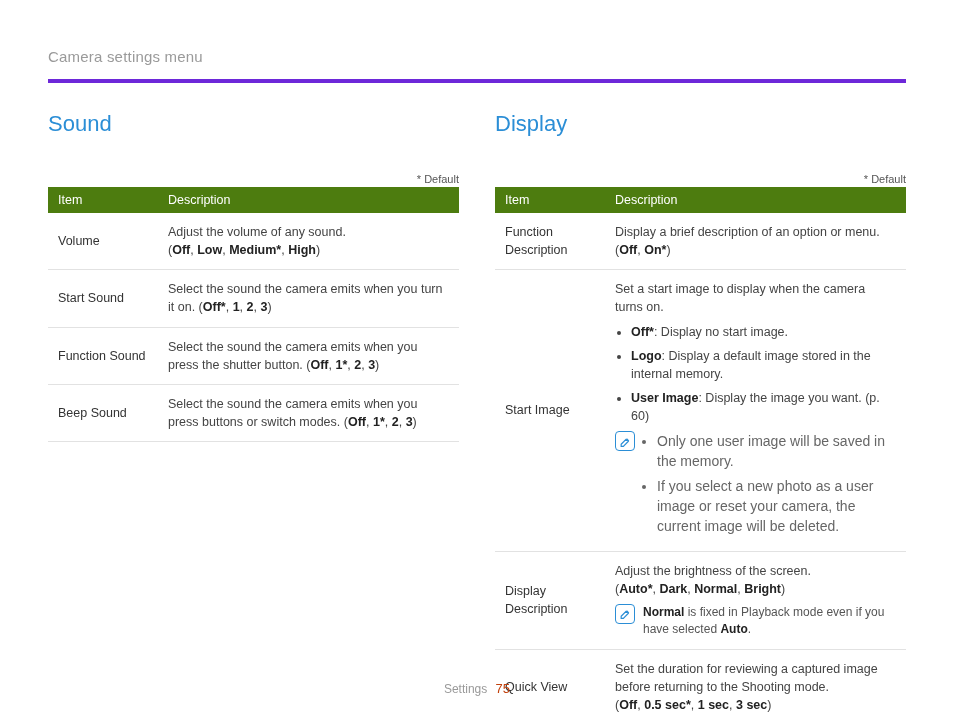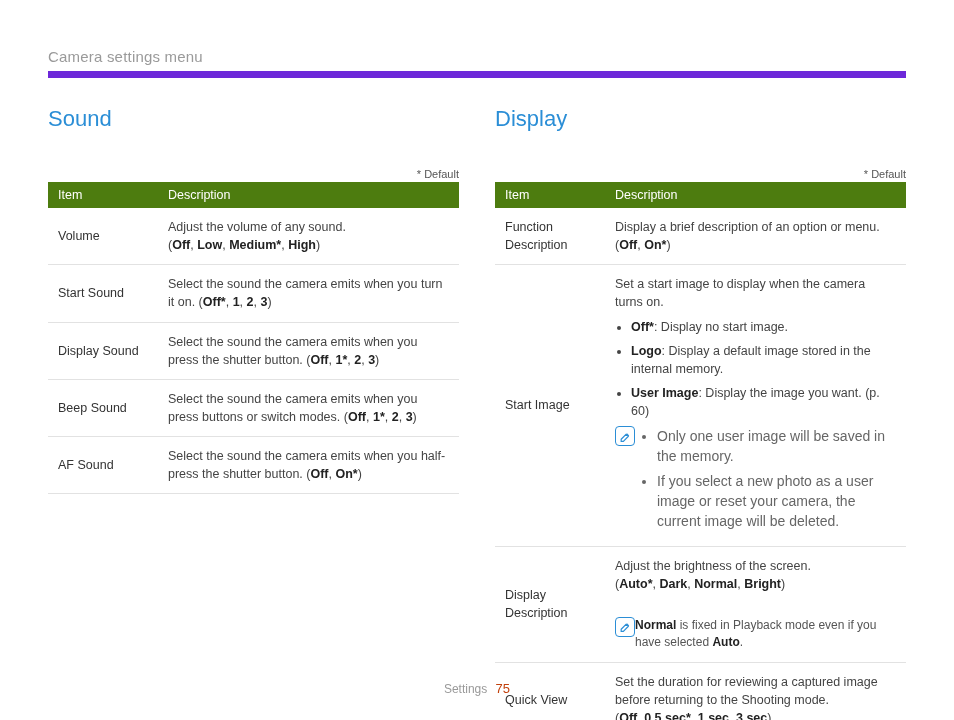--- a/index.html
+++ b/index.html
@@ -13,22 +13,22 @@
     position: relative;
     color: #333;
   }
   .page {
     padding: 48px 48px 0 48px;
   }
   .breadcrumb {
     font-size: 15px;
     color: #9a9a9a;
     font-weight: 300;
-    border-bottom: 7px solid #6d28d9;
-    padding-bottom: 6px;
+    border-bottom: 4px solid #6d28d9;
+    padding-bottom: 14px;
     margin-bottom: 28px;
     letter-spacing: 0.2px;
   }
   .columns {
     display: flex;
     gap: 36px;
   }
   .col {
     flex: 1;
     min-width: 0;
@@ -106,21 +106,22 @@
   }
   .note-content ul {
     list-style: disc;
     margin: 0 0 0 14px;
     padding: 0;
   }
   .note-content ul li { margin-bottom: 4px; }
   .inline-note {
     display: flex;
     align-items: flex-start;
-    margin-top: 24px;
+    gap: 8px;
+    margin-top: 6px;
   }
   .inline-note .note-text {
     font-size: 12px;
     color: #555;
     line-height: 1.45;
   }
   .footer {
     position: absolute;
     bottom: 24px;
     left: 0;
@@ -156,30 +157,26 @@
         <tbody id="left-body">
             <tr>
               <td class="item">Volume</td>
               <td class="desc">Adjust the volume of any sound.<br>(<span class="bold">Off</span>, <span class="bold">Low</span>, <span class="bold">Medium*</span>, <span class="bold">High</span>)</td>
             </tr>
             <tr>
               <td class="item">Start Sound</td>
               <td class="desc">Select the sound the camera emits when you turn it on. (<span class="bold">Off*</span>, <span class="bold">1</span>, <span class="bold">2</span>, <span class="bold">3</span>)</td>
             </tr>
             <tr>
-              <td class="item">Display Sound</td>
+              <td class="item">Function Sound</td>
               <td class="desc">Select the sound the camera emits when you press the shutter button. (<span class="bold">Off</span>, <span class="bold">1*</span>, <span class="bold">2</span>, <span class="bold">3</span>)</td>
             </tr>
             <tr>
               <td class="item">Beep Sound</td>
               <td class="desc">Select the sound the camera emits when you press buttons or switch modes. (<span class="bold">Off</span>, <span class="bold">1*</span>, <span class="bold">2</span>, <span class="bold">3</span>)</td>
-            </tr>
-            <tr>
-              <td class="item">AF Sound</td>
-              <td class="desc">Select the sound the camera emits when you half-press the shutter button. (<span class="bold">Off</span>, <span class="bold">On*</span>)</td>
             </tr>
           </tbody>
       </table>
     </div>
 
     <div class="col">
       <h2 class="section-title">Display</h2>
       <div class="default-note">* Default</div>
       <table class="settings">
         <thead>

